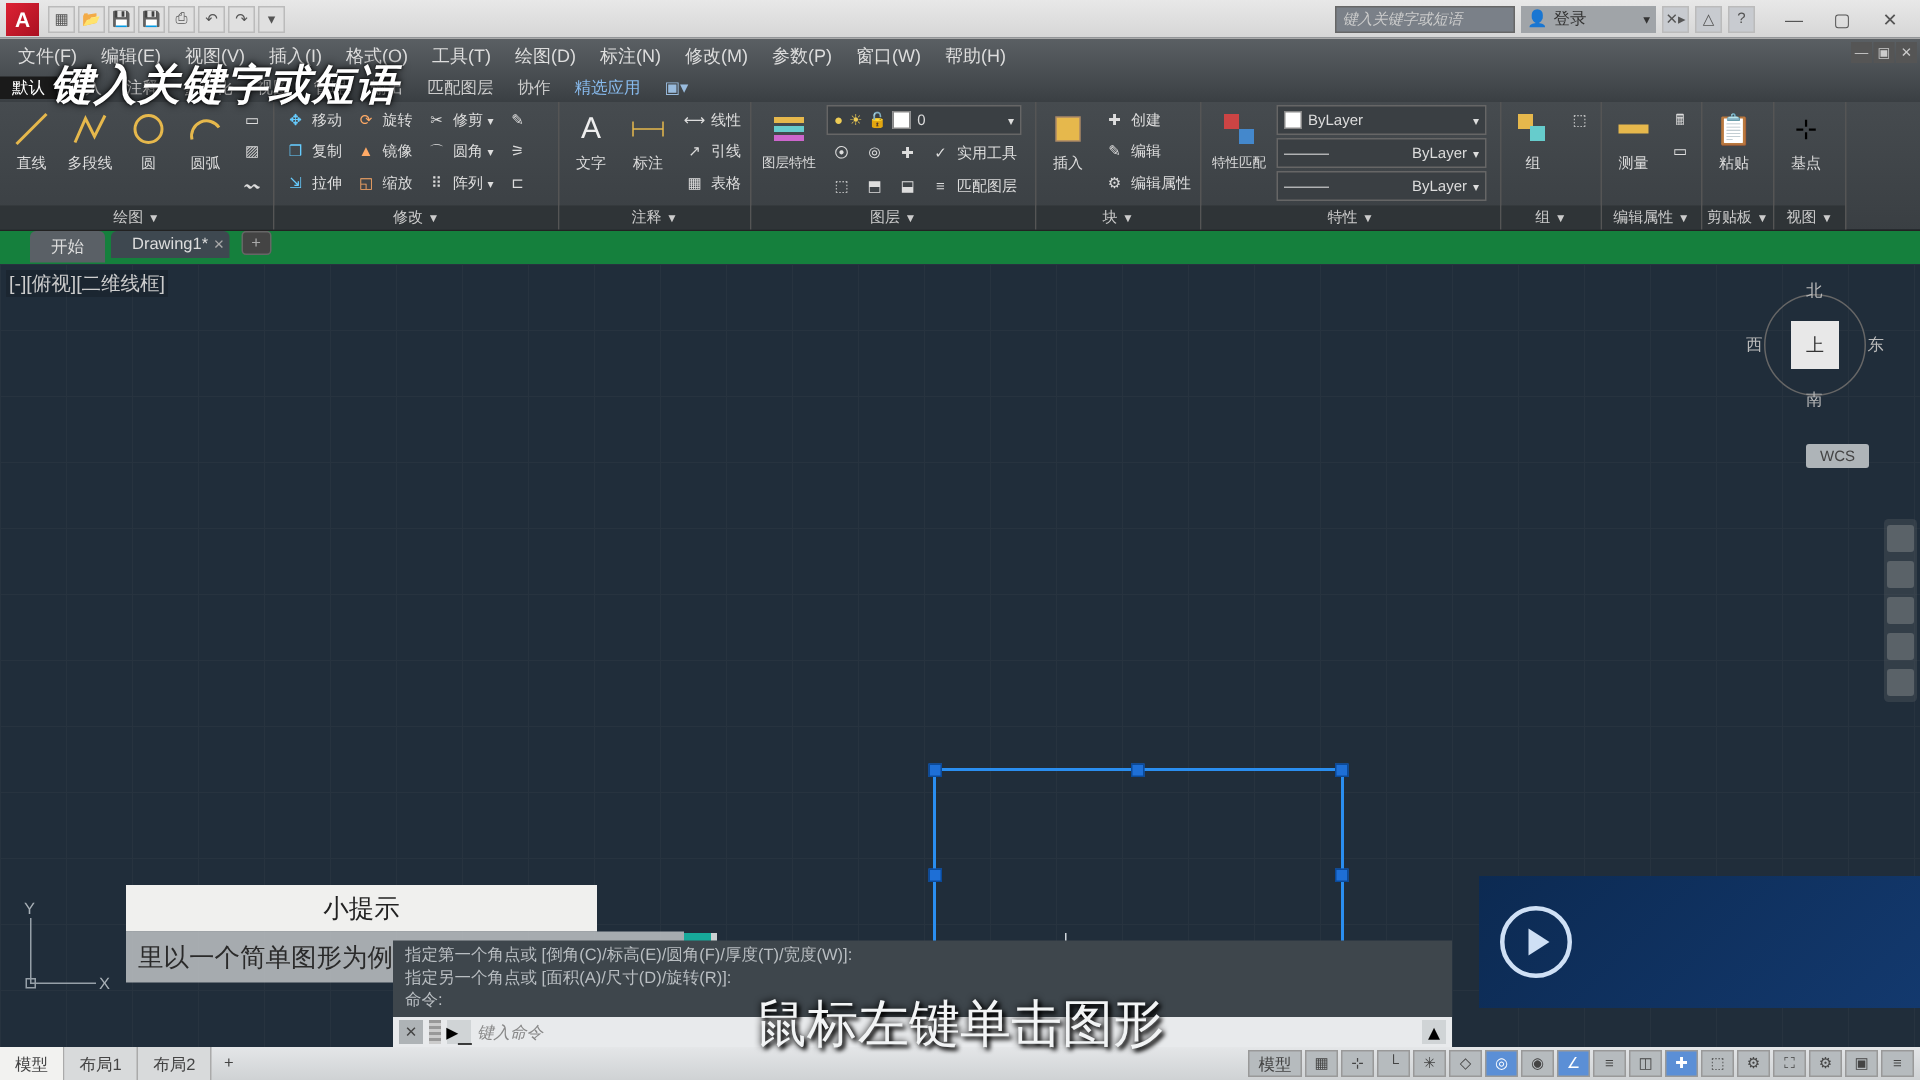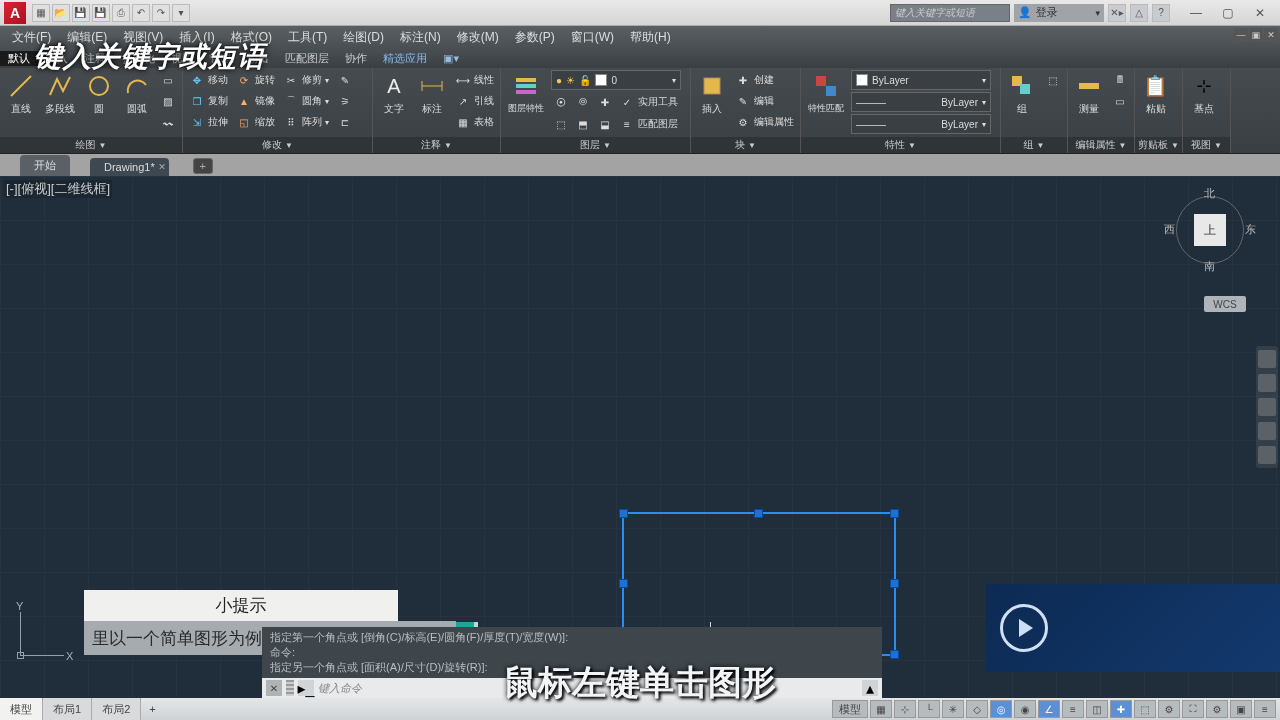--- a/index.html
+++ b/index.html
@@ -39,21 +39,21 @@
 .big-btn .ico { width:28px; height:28px; display:flex; align-items:center; justify-content:center;}
 .big-btn .lbl { font-size:10px; color:#ddd; white-space:nowrap;}
 .small-row { display:flex; flex-direction:column; gap:1px;}
 .small-btn { display:flex; align-items:center; gap:3px; font-size:10px; color:#ddd; padding:1px 2px; height:20px;}
 .small-btn .si { width:16px; height:16px; display:flex;align-items:center;justify-content:center;}
 .layer-combo { width:130px; height:20px; background:#3a3f43; border:1px solid #666; display:flex; align-items:center; padding:0 4px; font-size:10px; color:#ddd; gap:4px;}
 .prop-combo { width:140px; height:20px; background:#3a3f43; border:1px solid #666; display:flex;align-items:center; padding:0 4px; font-size:10px; color:#ddd; gap:4px;}
 .swatch { width:12px;height:12px;border:1px solid #888;}
 
 
-.filetabs { height:22px; background:#a3a3a3; display:flex; align-items:flex-end; padding-left:20px; gap:20px;}
+.filetabs { height:22px; background:#15803d; display:flex; align-items:flex-start; padding-left:20px; gap:4px;}
 .filetab { padding:3px 14px; background:#5a6066; color:#ddd; font-size:11px; border-radius:4px 4px 0 0; position:relative;}
 .filetab.active { background:#3e4850;}
 .filetab .close { position:absolute; right:3px; top:4px; font-size:9px; color:#aaa;}
 .filetab-add { width:20px; height:16px; border:1px solid #666; border-radius:3px; color:#aaa; display:flex;align-items:center;justify-content:center; font-size:11px; margin-left:4px; margin-bottom:2px; background:#444;}
 
 
 .canvas-area { position:absolute; top:176px; left:0; right:0; bottom:22px; background:#202d3a; }
 .grid { position:absolute; inset:0; background-image: linear-gradient(#27333f 1px, transparent 1px), linear-gradient(90deg, #27333f 1px, transparent 1px); background-size: 44px 44px;}
 .view-label { position:absolute; top:4px; left:4px; font-size:13px; color:#ccc; background:rgba(0,0,0,0.15); padding:0 2px;}
 .viewcube { position:absolute; top:14px; right:30px; width:80px; height:80px; }
@@ -84,42 +84,42 @@
 
 
 .ucs { position:absolute; bottom:30px; left:14px; }
 .ucs-y { position:absolute; bottom:12px; left:6px; width:1px; height:44px; background:#96a0a8;}
 .ucs-x { position:absolute; bottom:12px; left:6px; width:44px; height:1px; background:#96a0a8;}
 .ucs-lbl-y { position:absolute; bottom:56px; left:2px; font-size:11px; color:#a8b0b6;}
 .ucs-lbl-x { position:absolute; bottom:6px; left:52px; font-size:11px; color:#a8b0b6;}
 .ucs-origin { position:absolute; bottom:9px; left:3px; width:7px;height:7px;border:1px solid #96a0a8;}
 
 
-.cmd-area { position:absolute; bottom:22px; left:262px; width:620px; }
+.cmd-area { position:absolute; bottom:22px; left:262px; width:706px; }
 .cmd-history { background:#3e464c; color:#b9bec2; font-size:11px; padding:3px 8px; line-height:15px;}
 .cmd-input-row { background:#e8eaec; height:20px; display:flex; align-items:center; padding:0 4px; gap:4px;}
 .cmd-close { width:16px;height:16px;background:#aeb3b6;color:#444;display:flex;align-items:center;justify-content:center;font-size:10px;}
 .cmd-handle { width:8px; height:16px; background:repeating-linear-gradient(#999,#999 2px,#ccc 2px,#ccc 4px);}
 .cmd-prompt { color:#888; font-size:11px; font-style:italic;text-align:right;}
 .cmd-icon { width:16px;height:16px; background:#d0d4d6; display:flex;align-items:center;justify-content:center;}
 
 
 .statusbar { position:absolute; bottom:0; left:0; right:0; height:22px; background:linear-gradient(#e4e6e8,#cfd2d4); display:flex; align-items:center; font-size:11px; color:#444;}
 .layout-tabs { display:flex; gap:0; height:100%;}
 .layout-tab { padding:0 10px; border-right:1px solid #aaa; display:flex;align-items:center; background:#d8dadb;}
 .layout-tab.active { background:#f2f2f0;}
 .layout-add { padding:0 8px; display:flex;align-items:center;}
 .status-right { margin-left:auto; display:flex; align-items:center; gap:2px; padding-right:4px;}
 .st-btn { width:22px; height:18px; background:#b6bbbe; border:1px solid #999; display:flex;align-items:center;justify-content:center; font-size:10px; color:#444;}
 .st-btn.on { background:#5b8fd6; color:#fff;}
 .st-txt { padding:0 6px; background:#b6bbbe; border:1px solid #999; height:18px; display:flex;align-items:center;}
 
 
 .watermark-tl { position:absolute; top:38px; left:34px; font-size:28px; font-weight:900; color:#fff; text-shadow:0 0 6px #000, 0 0 2px #000; letter-spacing:1px; font-style:italic;}
-.subtitle { position:absolute; bottom:14px; left:50%; transform:translateX(-50%); font-size:34px; color:#f2f4f5; text-shadow: 0 0 5px #000, 2px 2px 3px #000; font-weight:700;}
+.subtitle { position:absolute; bottom:14px; left:50%; transform:translateX(-50%); font-size:34px; color:#f2f4f5; text-shadow: 0 0 5px #000, 2px 2px 3px #000; font-weight:400;}
 .brand-box { position:absolute; bottom:48px; right:0; width:294px; height:88px; background:linear-gradient(135deg,#0c2a52,#13396e); display:flex; align-items:center; padding:0 14px; gap:12px;}
 .brand-ico { width:48px;height:48px;border:3px solid #cfe0f5;border-radius:50%;display:flex;align-items:center;justify-content:center;}
 .brand-ico::after{content:'';width:0;height:0;border-left:14px solid #cfe0f5;border-top:9px solid transparent;border-bottom:9px solid transparent;margin-left:4px;}
 .brand-txt { display:flex;flex-direction:column;}
 .brand-main { font-size:30px; color:#e8eef6; font-weight:600; letter-spacing:2px;}
 .brand-sub { font-size:13px; color:#a9c2e0; letter-spacing:2px;}
 
 svg { display:block;}
 </style>
 </head>
@@ -602,22 +602,22 @@
       <div class="ucs-x"></div>
     <div class="ucs-lbl-y">Y</div>
     <div class="ucs-lbl-x">X</div>
     <div class="ucs-origin"></div>
   </div>
 </div>
 
 <div class="cmd-area">
   <div class="cmd-history">
     <div>指定第一个角点或 [倒角(C)/标高(E)/圆角(F)/厚度(T)/宽度(W)]:</div>
+    <div>指定另一个角点或 [面积(A)/尺寸(D)/旋转(R)]:</div>
     <div>命令:</div>
-    <div>指定另一个角点或 [面积(A)/尺寸(D)/旋转(R)]:</div>
   </div>
   <div class="cmd-input-row">
     <div class="cmd-close">✕</div>
     <div class="cmd-handle"></div>
     <div class="cmd-icon">▸_</div>
     <div class="cmd-prompt">键入命令</div>
     <div style="margin-left:auto;" class="cmd-icon">▴</div>
   </div>
 </div>
 

